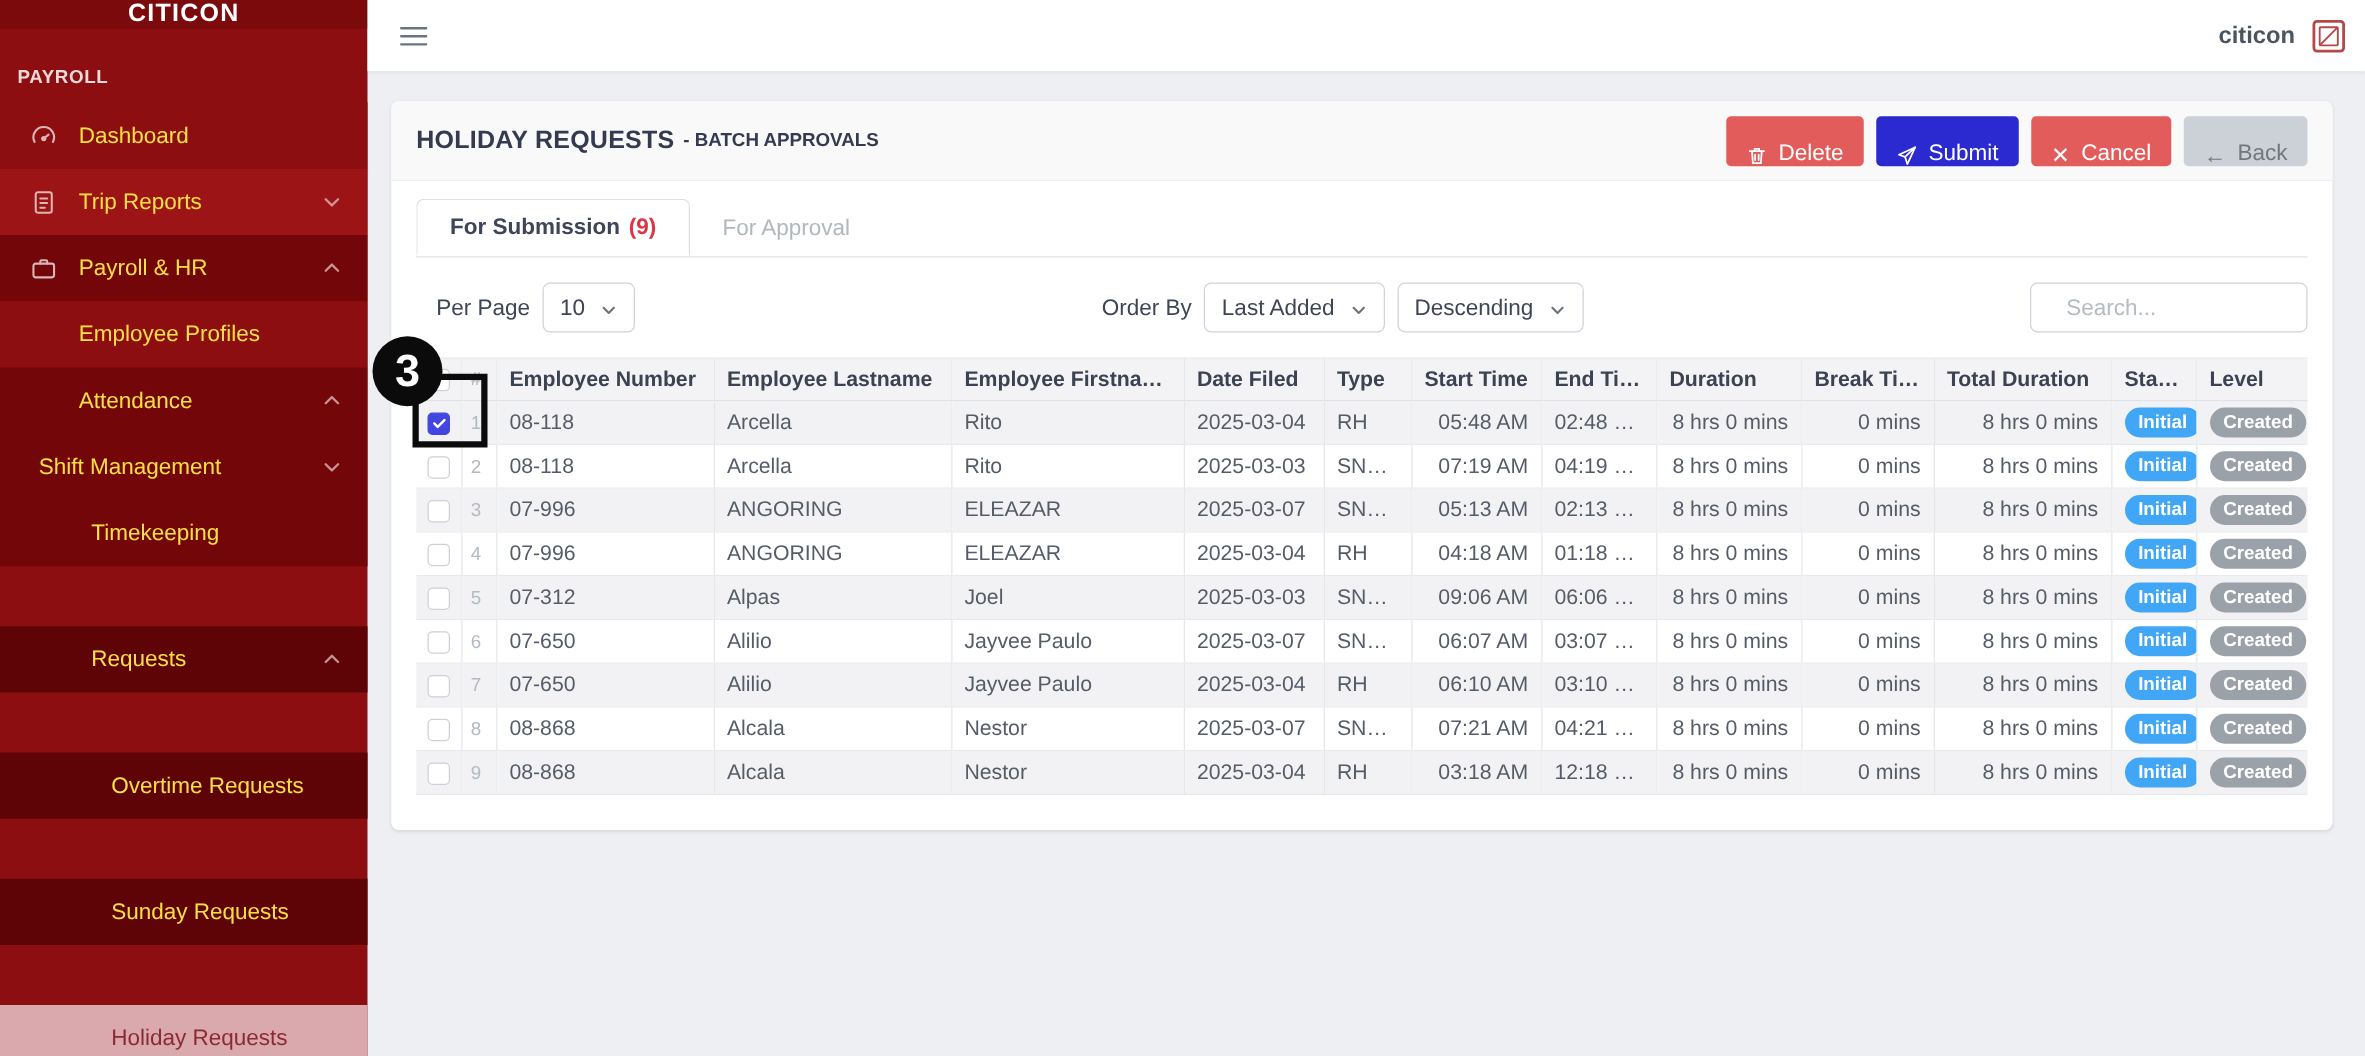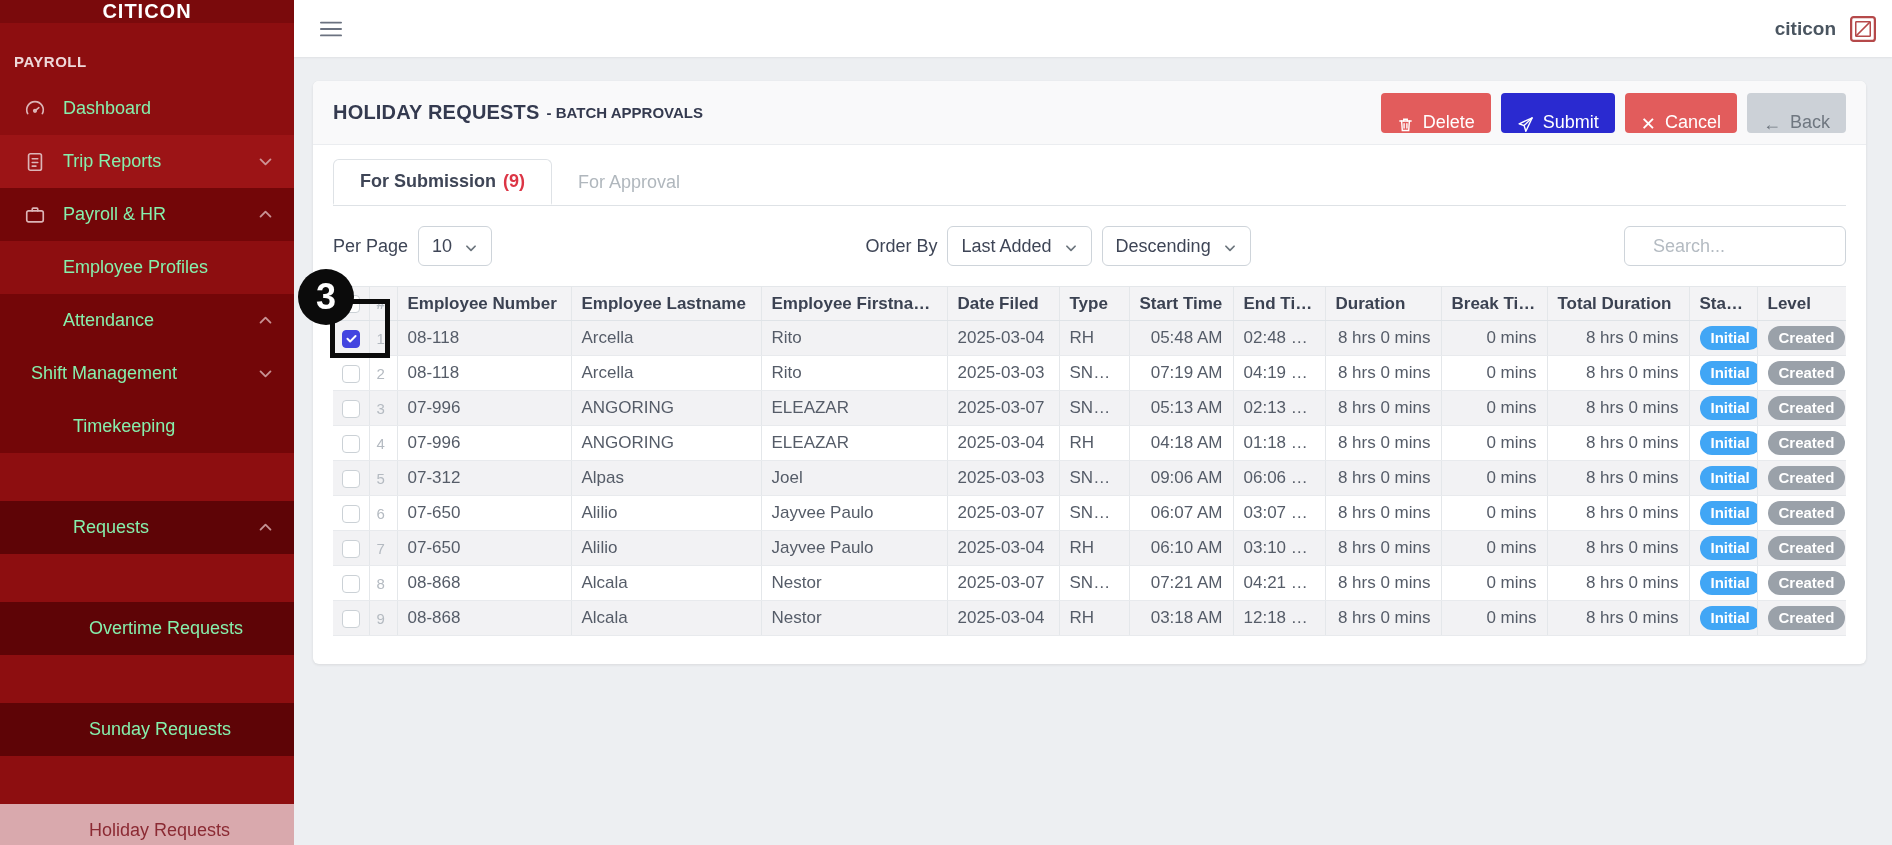--- a/index.html
+++ b/index.html
@@ -7,21 +7,21 @@
   body { font-family:"Liberation Sans", sans-serif; background:#edeff2; position:relative; }
 
   .app { display:flex; width:1892px; height:845px; position:relative; }
 
   
   .sidebar { width:294px; flex:0 0 294px; background:#8d0e10; display:flex; flex-direction:column; }
   .brand { height:57px; background:#7a0a0c; color:#fff; font-weight:bold; font-size:20px;
            letter-spacing:1px; display:flex; align-items:center; justify-content:center; }
   .section-label { padding:30px 0 12px 14px; color:#eed8d9; font-weight:bold; font-size:15px; letter-spacing:.5px; }
   .sidebar-nav { display:flex; flex-direction:column; }
-  .nav-item { height:53px; display:flex; align-items:center; color:#86efac; font-size:18px;
+  .nav-item { height:53px; display:flex; align-items:center; color:#fde047; font-size:18px;
               cursor:pointer; position:relative; }
   .nav-item .icon { position:absolute; left:24px; width:22px; height:22px; color:#dcb5b7; }
   .nav-item .icon svg, .nav-item .caret svg { width:100%; height:100%; }
   .nav-item .caret { position:absolute; right:20px; width:17px; height:17px; color:#d7abad; opacity:.85; }
   .tone-base   { background:#8d0e10; }
   .tone-light  { background:#9c1416; }
   .tone-medium { background:#730608; }
   .tone-dark   { background:#5e0406;margin-top:48px; }
   .nav-item.active { background:var(--sidebar-active-bg,#d9a9ad); color:var(--sidebar-active-text,#8b2a33); }
   .nav-filler { flex:1; background:#730608; }
@@ -60,21 +60,21 @@
   .card-body { padding:14px 20px 28px; }
   .tabs { display:flex; border-bottom:1px solid #dee2e6; }
   .tab { padding:0 26px; height:46px; display:flex; align-items:center; font-size:18px; cursor:pointer; }
   .tab.active { background:#fff; border:1px solid #dee2e6; border-bottom:2px solid #fff;
                 margin-bottom:-1px; border-radius:6px 6px 0 0; font-weight:bold; color:#3e4556; }
   .tab.active .count { color:var(--tab-count,#dc3545); margin-left:7px; }
   .tab.inactive { color:#b0b7bd; }
 
   .controls { display:flex; align-items:center; margin-top:20px; font-size:18px; color:#3e4556; }
   .ctl-group { display:flex; align-items:center; }
-  .ctl-label { white-space:nowrap; }
+  .ctl-label { white-space:nowrap;margin-left:16px; }
   .select { border:1px solid #ced4da; border-radius:6px; height:40px; display:flex; align-items:center;
             padding:0 13px; gap:12px; margin-left:10px; color:#3e4556; cursor:pointer; background:#fff; }
   .select .chev { width:14px; height:14px; color:#6c757d; }
   .select .chev svg { width:100%; height:100%; }
   .grp-order { margin-left:auto; }
   .grp-search { margin-left:auto; }
   .search-input { width:222px; height:40px; border:1px solid #ced4da; border-radius:6px;
                   padding:0 28px; font-size:18px; color:#3e4556; font-family:inherit; outline:none; }
   .search-input::placeholder { color:#b4bbc2; }
 

